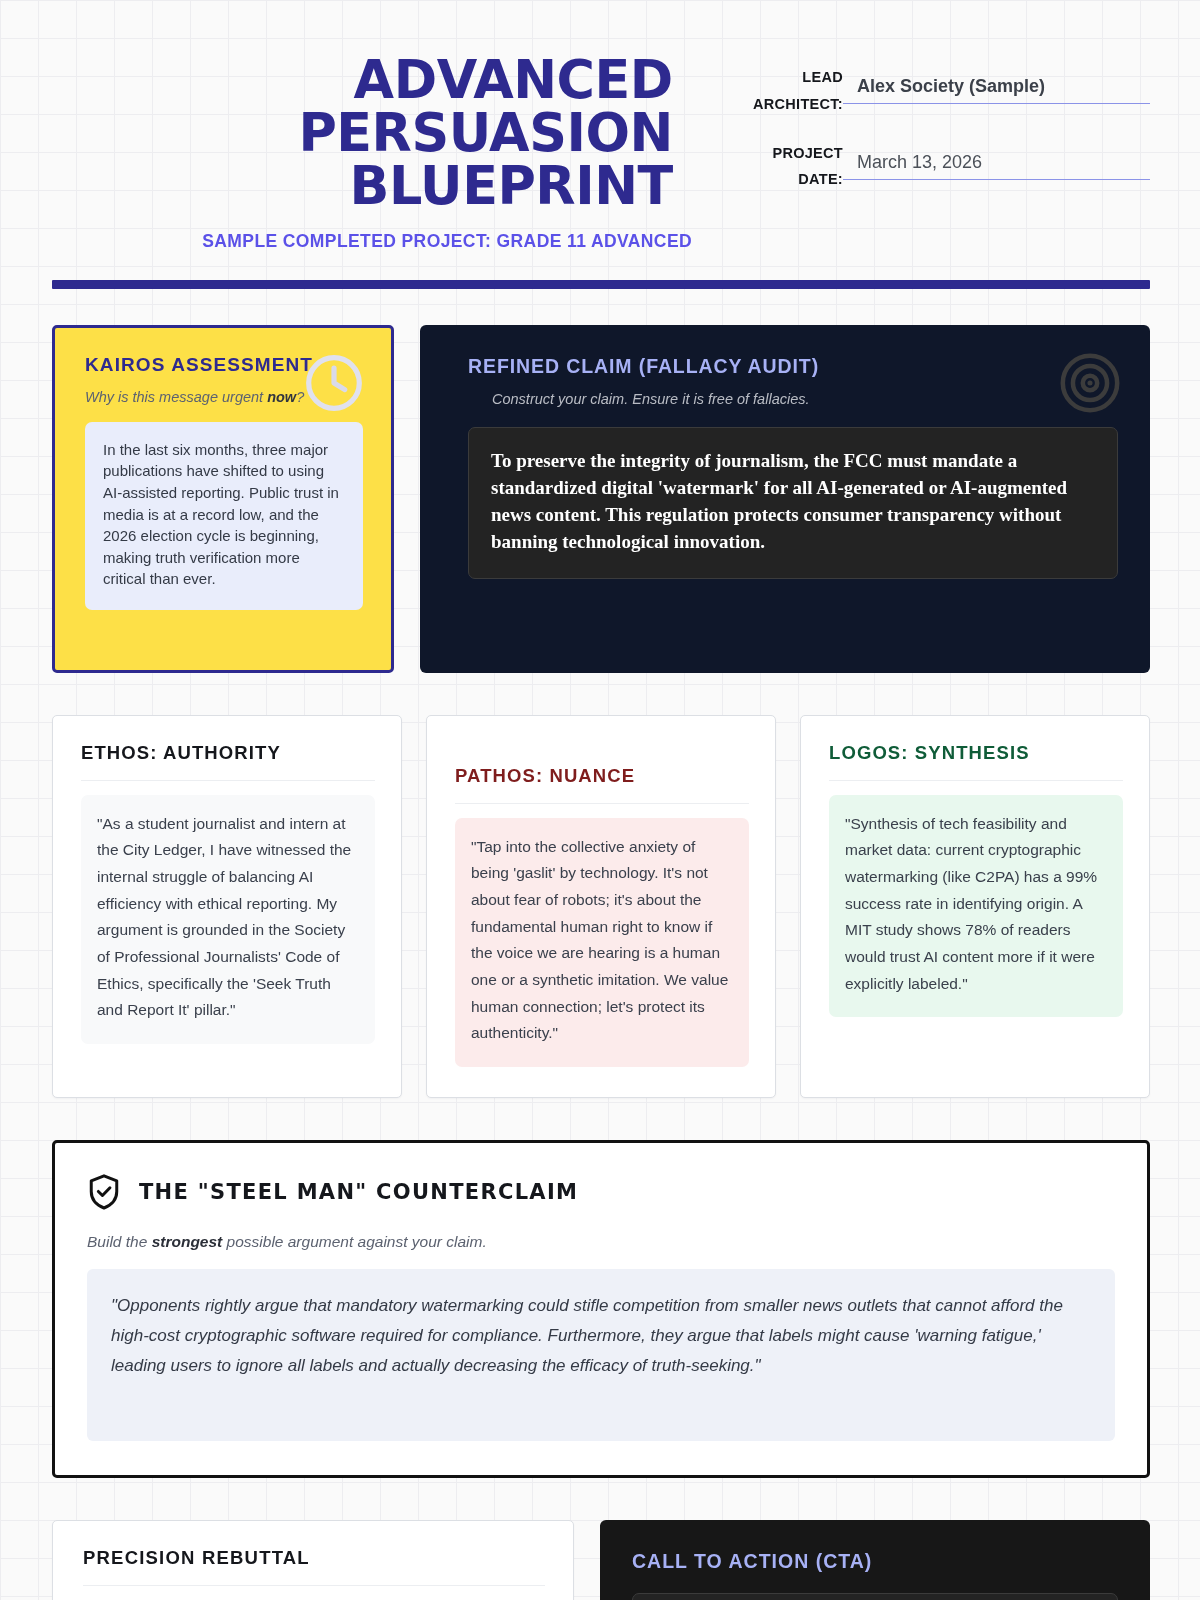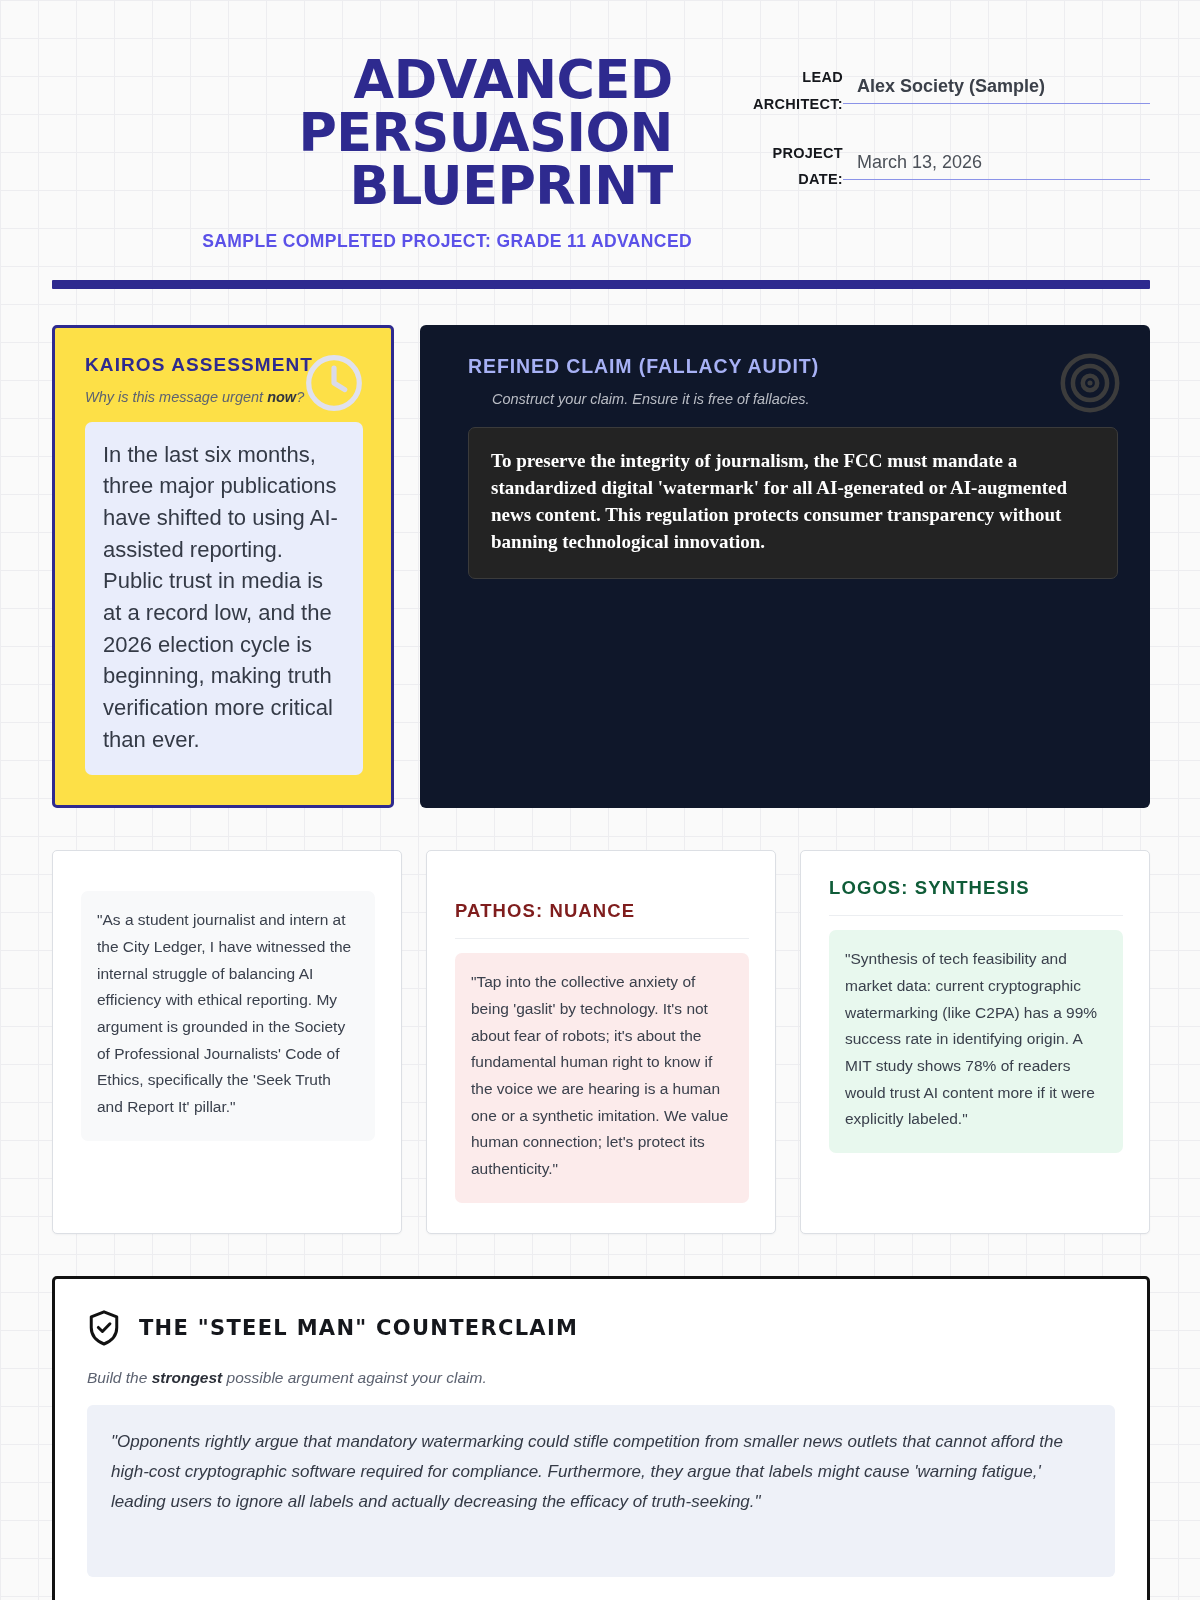--- a/index.html
+++ b/index.html
@@ -138,21 +138,21 @@
     font-style: italic;
     color: #5c6270;
   }
   .card-kairos .card-prompt b { font-weight: 700; color: #32363f; }
 
   .kairos-box {
     margin-top: 17px;
     background: #e9edfb;
     border-radius: 7px;
     padding: 17px 18px 20px 18px;
-    font-size: 22px;
+    font-size: 15px;
     line-height: 1.44;
     color: #343a46;
   }
 
   .clock-icon {
     position: absolute;
     top: 22px;
     right: 24px;
     width: 66px;
     height: 66px;
@@ -414,20 +414,21 @@
       <div class="card-heading">Refined Claim (Fallacy Audit)</div>
       <div class="card-prompt">Construct your claim. Ensure it is free of fallacies.</div>
       <div class="claim-box">To preserve the integrity of journalism, the FCC must mandate a standardized digital 'watermark' for all AI-generated or AI-augmented news content. This regulation protects consumer transparency without banning technological innovation.</div>
     </div>
 
   </div>
 
   <div class="row-2">
 
     <div class="appeal-card">
+      <div class="appeal-heading ethos">Ethos: Authority</div>
       <div class="appeal-box ethos">"As a student journalist and intern at the City Ledger, I have witnessed the internal struggle of balancing AI efficiency with ethical reporting. My argument is grounded in the Society of Professional Journalists' Code of Ethics, specifically the 'Seek Truth and Report It' pillar."</div>
     </div>
 
     <div class="appeal-card">
       <div class="appeal-heading pathos">Pathos: Nuance</div>
       <div class="appeal-box pathos">"Tap into the collective anxiety of being 'gaslit' by technology. It's not about fear of robots; it's about the fundamental human right to know if the voice we are hearing is a human one or a synthetic imitation. We value human connection; let's protect its authenticity."</div>
     </div>
 
     <div class="appeal-card">
       <div class="appeal-heading logos">Logos: Synthesis</div>

